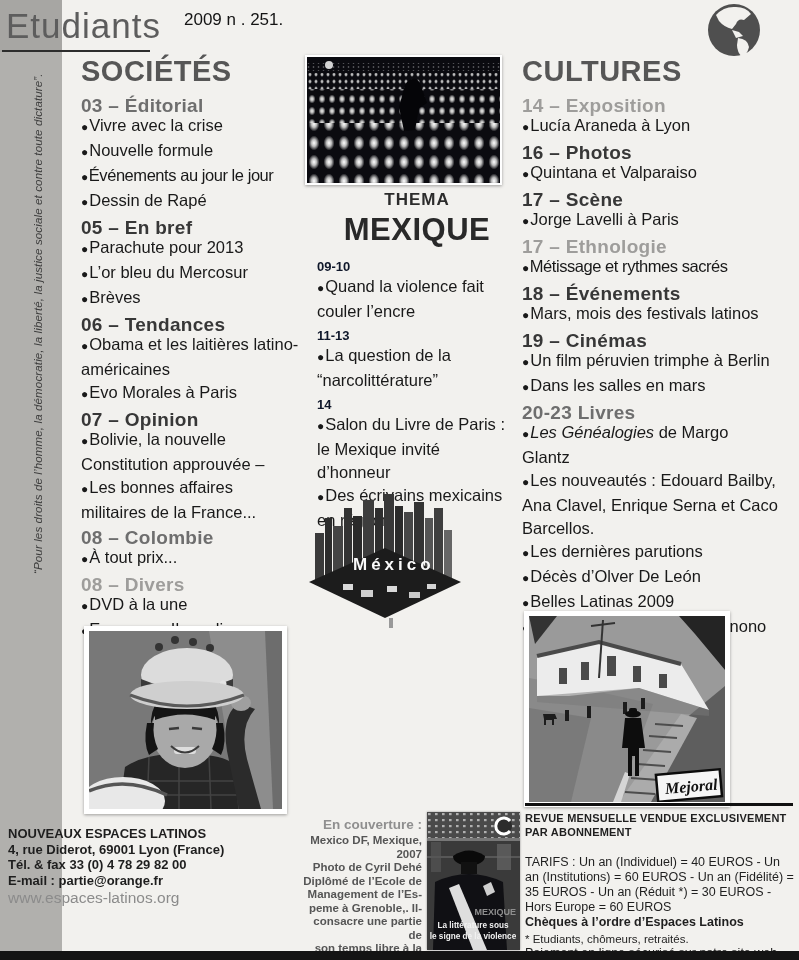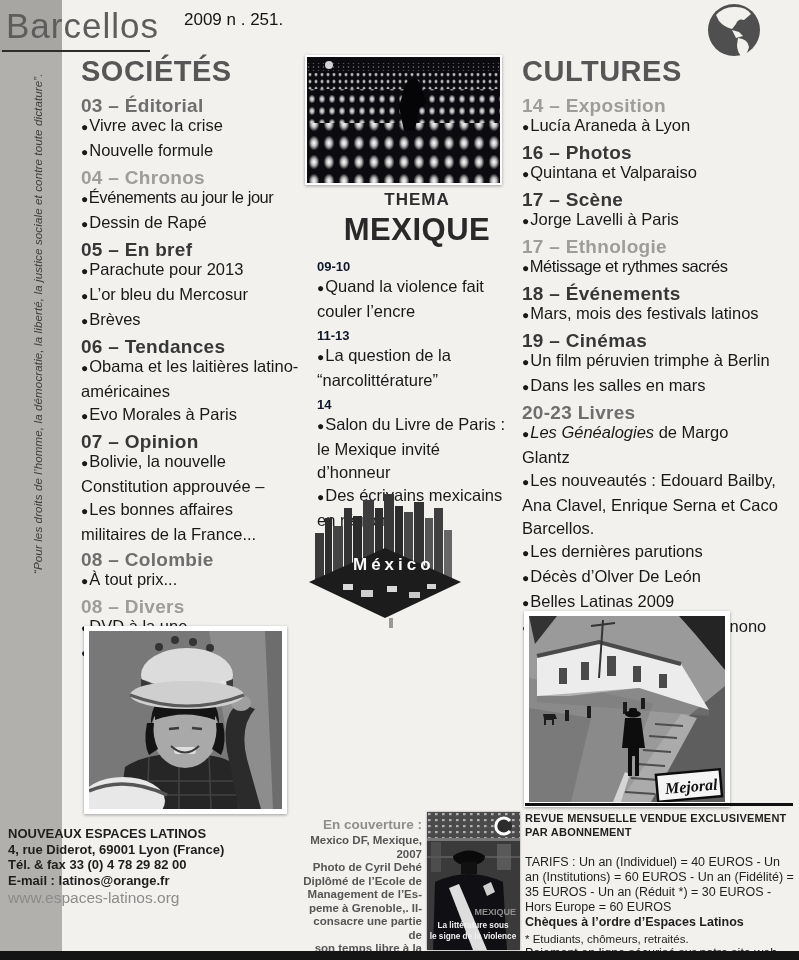--- a/index.html
+++ b/index.html
@@ -56,21 +56,21 @@
 </style>
 </head>
 <body>
 
 <div class="page">
 
   <div class="side-band"></div>
   <div class="side-band-top"></div>
   <div class="side-quote">“Pour les droits de l’homme, la démocratie, la liberté, la justice sociale et contre toute dictature”.</div>
 
-  <div class="sommaire">Barcellos</div>
+  <div class="sommaire">Etudiants</div>
   <div class="title-rule"></div>
   <div class="issue">2009 n . 251.</div>
 
   <div class="globe">
     <svg width="56" height="56" viewBox="0 0 56 56">
       <circle cx="28" cy="28" r="26" fill="#4f4f4f"></circle>
       <path d="M10,13 Q18,4 30,5 Q40,5 45,12 L38,18 Q32,16 30,22 L26,27 Q18,25 13,19 Z" fill="#f2f1ee"></path>
       <path d="M26,28 L33,30 L37,34 L30,36 Z" fill="#f2f1ee"></path>
       <path d="M32,36 Q42,37 43,45 Q41,53 36,55 Q31,50 31,43 Z" fill="#f2f1ee"></path>
     </svg>
@@ -106,21 +106,20 @@
       <path d="M98,28 c5,-9 14,-8 16,1 l6,17 -8,5 -4,22 -11,1 -5,-24 z" fill="#050508"></path>
     </svg>
   </div>
 
   <div class="col col-societes">
     <div class="col-title">SOCIÉTÉS</div>
     <div>
         <div class="toc-section tone-mid">03 – Éditorial</div>
         <div class="toc-entry"><span class="bullet">●</span>Vivre avec la crise</div>
         <div class="toc-entry"><span class="bullet">●</span>Nouvelle formule</div>
-        <div class="toc-section tone-light">04 – Chronos</div>
         <div class="toc-entry condensed"><span class="bullet">●</span>Événements au jour le jour</div>
         <div class="toc-entry"><span class="bullet">●</span>Dessin de Rapé</div>
         <div class="toc-section tone-dark">05 – En bref</div>
         <div class="toc-entry"><span class="bullet">●</span>Parachute pour 2013</div>
         <div class="toc-entry"><span class="bullet">●</span>L’or bleu du Mercosur</div>
         <div class="toc-entry"><span class="bullet">●</span>Brèves</div>
         <div class="toc-section tone-dark">06 – Tendances</div>
         <div class="toc-entry"><span class="bullet">●</span>Obama et les laitières latino-américaines</div>
         <div class="toc-entry"><span class="bullet">●</span>Evo Morales à Paris</div>
         <div class="toc-section tone-dark">07 – Opinion</div>
@@ -325,21 +324,21 @@
       <text x="89" y="103" text-anchor="end" font-size="9" font-weight="bold" fill="#8f8f8f" font-family="Liberation Sans, sans-serif">MEXIQUE</text>
       <text x="46" y="116" text-anchor="middle" font-size="8.2" font-weight="bold" fill="#f2f2f2" font-family="Liberation Sans, sans-serif">La littérature sous</text>
       <text x="46" y="127" text-anchor="middle" font-size="8.2" font-weight="bold" fill="#f2f2f2" font-family="Liberation Sans, sans-serif">le signe de la violence</text>
     </svg>
   </div>
 
   <div class="publisher">
     <div>NOUVEAUX ESPACES LATINOS</div>
     <div>4, rue Diderot, 69001 Lyon (France)</div>
     <div>Tél. &amp; fax 33 (0) 4 78 29 82 00</div>
-    <div>E-mail : latinos@orange.fr</div>
+    <div>E-mail : partie@orange.fr</div>
     <div class="website">www.espaces-latinos.org</div>
   </div>
 
   <div class="cover-block">
     <div class="cover-heading">En couverture :</div>
     <div>
         <div class="cover-line">Mexico DF, Mexique,</div>
         <div class="cover-line">2007</div>
         <div class="cover-line">Photo de Cyril Dehé</div>
         <div class="cover-line">Diplômé de l’Ecole de</div>

